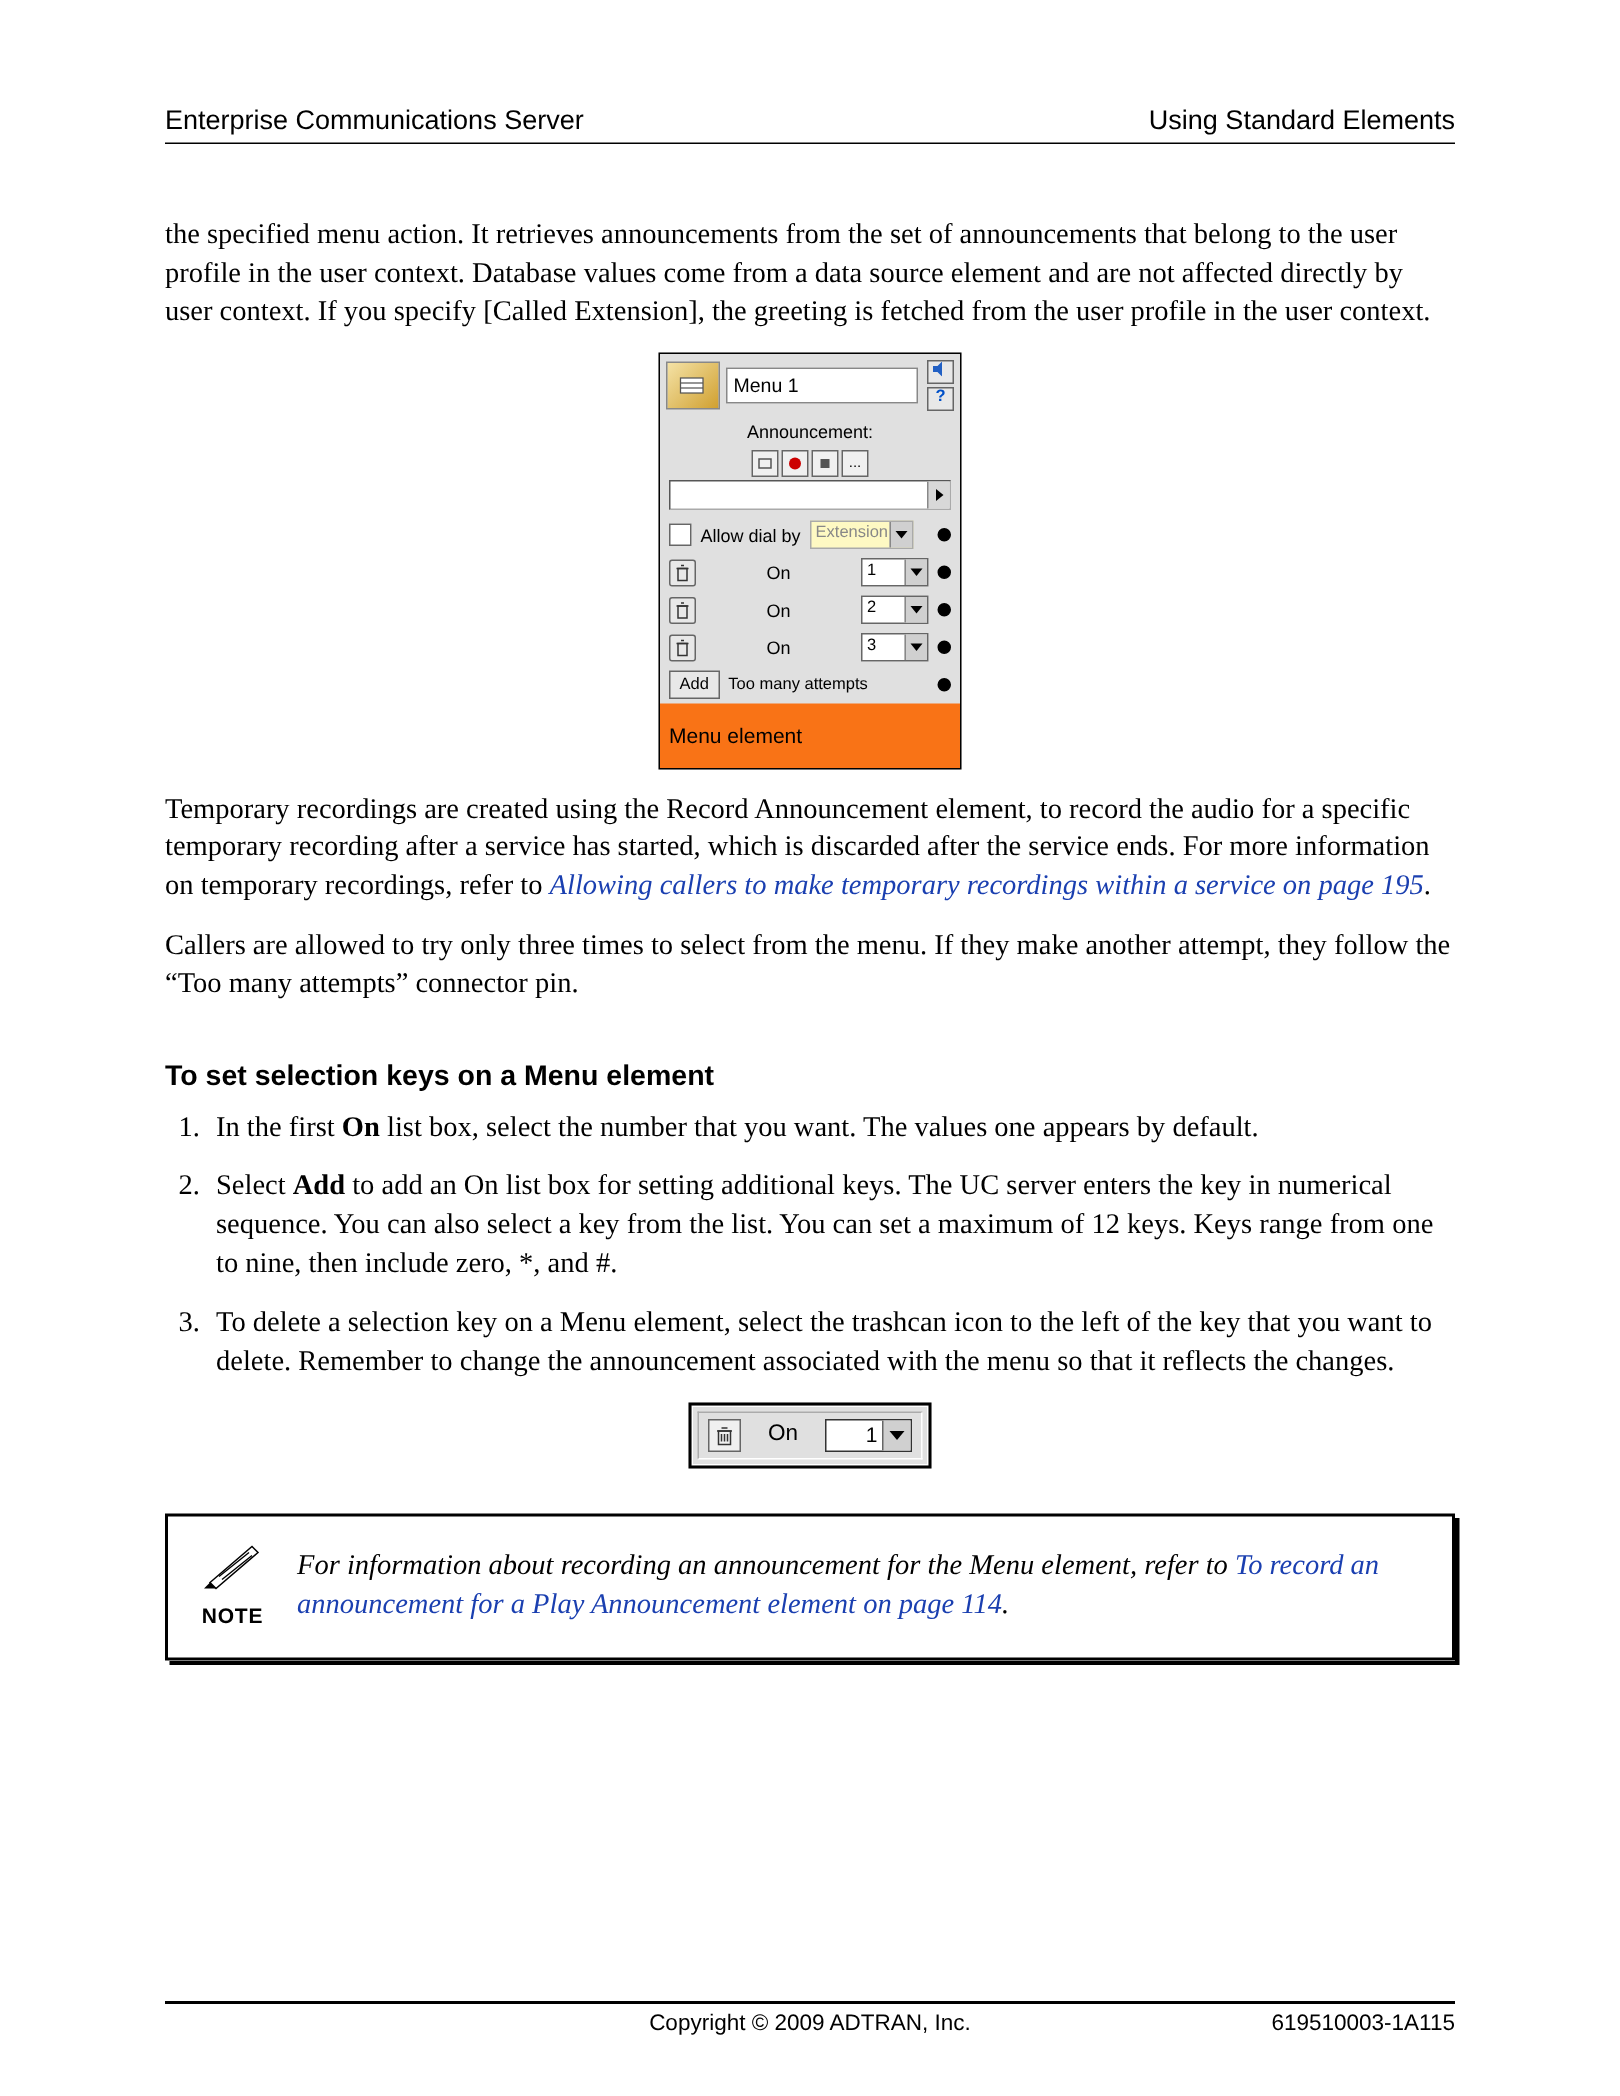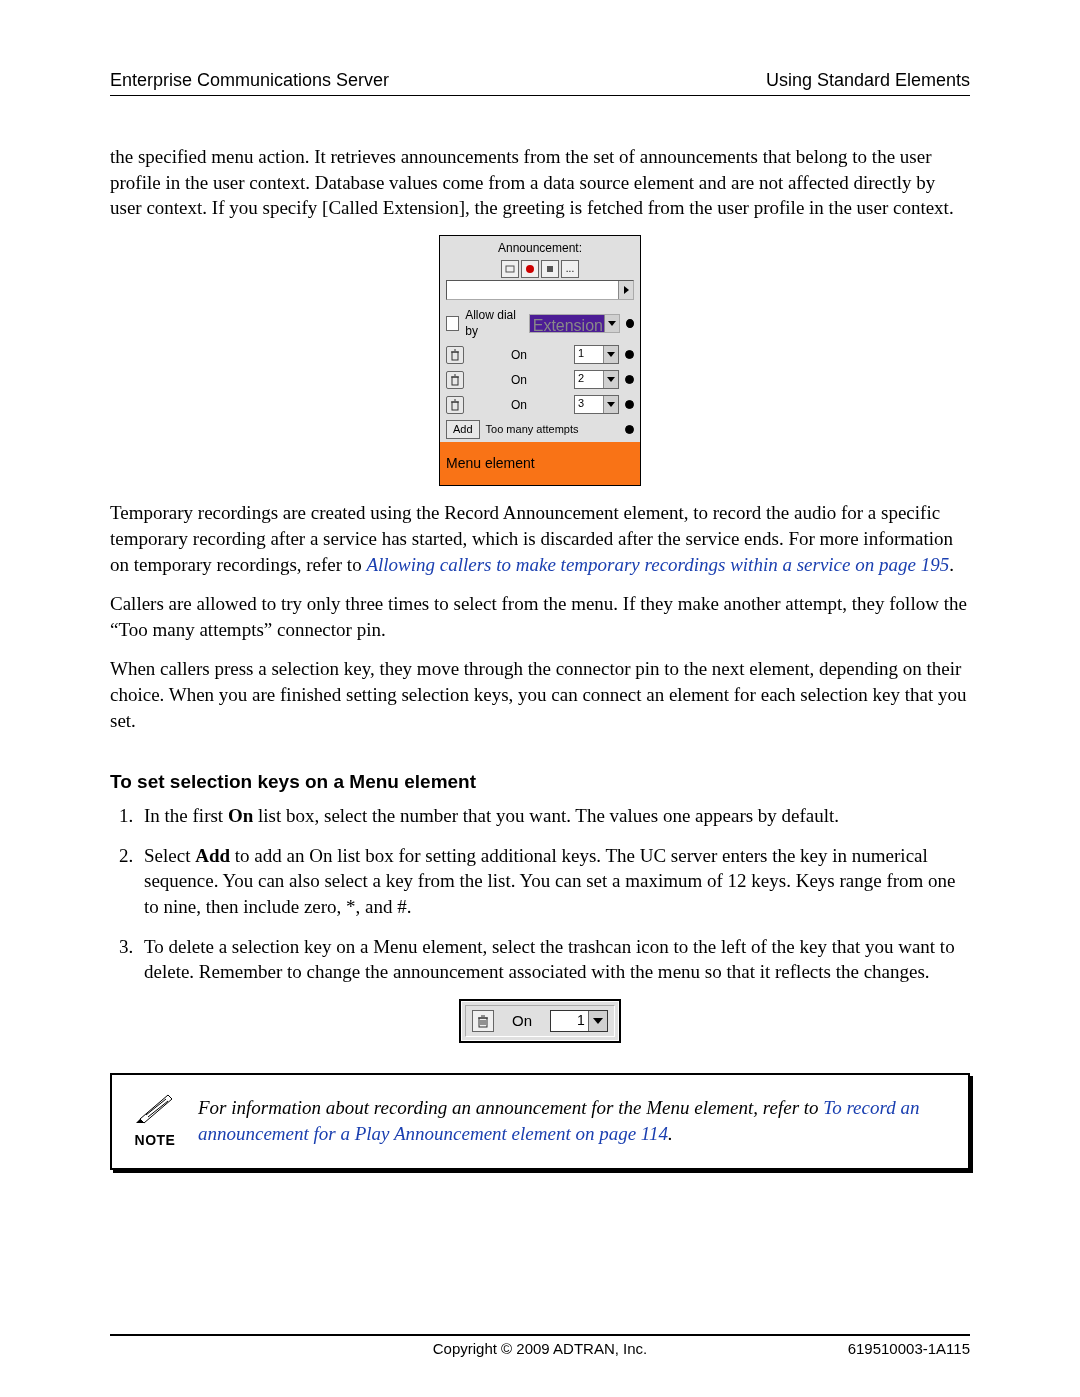--- a/index.html
+++ b/index.html
@@ -110,25 +110,25 @@
     display: flex; align-items: center;
     padding: 3px 6px;
     font-size: 12px;
     gap: 6px;
     position: relative;
   }
   .menu-fig .checkbox {
     width: 13px; height: 13px; border: 1px solid #666; background: #fff;
   }
   .menu-fig .ext-select {
-    background: #4c1d95; color: #888;
+    background: #fef9c3; color: #888;
     border: 1px solid #aaa;
     padding: 0 16px 0 3px;
     height: 17px;
-    font-size: 16px;
+    font-size: 11px;
     position: relative;
   }
   .menu-fig .select-arrow {
     position: absolute; right: 0; top: 0; bottom: 0; width: 14px;
     background: #d0d0d0; border-left: 1px solid #888;
     display: flex; align-items: center; justify-content: center;
   }
   .menu-fig .trash {
     width: 16px; height: 16px;
     border: 1px solid #666; border-radius: 2px;
@@ -235,20 +235,38 @@
     <span>Enterprise Communications Server</span>
     <span>Using Standard Elements</span>
   </div>
 
   <div class="body">
 
     <p class="para intro-para">the specified menu action. It retrieves announcements from the set of announcements that belong to the user profile in the user context. Database values come from a data source element and are not affected directly by user context. If you specify [Called Extension], the greeting is fetched from the user profile in the user context.</p>
 
     <div class="figure-wrap">
       <div class="menu-fig" style="width:200px;">
+        <div class="titlebar">
+          <span class="icon-slot">
+            <svg viewBox="0 0 24 20">
+                <rect x="2" y="4" width="18" height="12" fill="#fff" stroke="#555"></rect>
+                <line x1="2" y1="8" x2="20" y2="8" stroke="#555"></line>
+                <line x1="2" y1="12" x2="20" y2="12" stroke="#555"></line>
+              </svg>
+          </span>
+          <div class="title-input">Menu 1</div>
+          <div class="right-btns">
+            <div class="tiny-btn">
+              <svg width="12" height="10" viewBox="0 0 12 10">
+                  <path d="M1 3h3l3-3v10l-3-3H1z" fill="#2260c4"></path>
+                </svg>
+            </div>
+            <div class="tiny-btn help-q">?</div>
+          </div>
+        </div>
 
         <div class="section">
           <div class="ann-row">
             <span class="ann-label">Announcement:</span>
             <span class="ann-btns">
               <span class="sq-btn">
                 <svg width="10" height="10" viewBox="0 0 10 10">
                     <rect x="1" y="2" width="8" height="6" fill="none" stroke="#555"></rect>
                   </svg>
               </span>
@@ -345,21 +363,20 @@
         <div class="caption">Menu element</div>
       </div>
     </div>
 
     <p class="para">
       <span>Temporary recordings are created using the Record Announcement element, to record the audio for a specific temporary recording after a service has started, which is discarded after the service ends. For more information on temporary recordings, refer to </span><span class="link">Allowing callers to make temporary recordings within a service on page 195</span><span>.</span>
     </p>
 
     <p class="para">Callers are allowed to try only three times to select from the menu. If they make another attempt, they follow the “Too many attempts” connector pin.</p>
 
-    <p class="para">When callers press a selection key, they move through the connector pin to the next element, depending on their choice. When you are finished setting selection keys, you can connect an element for each selection key that you set.</p>
 
     <div class="sec-heading">To set selection keys on a Menu element</div>
 
     <ol class="steps">
       <li>
         <span>In the first </span><span class="bold">On</span><span> list box, select the number that you want. The values one appears by default.</span>
       </li>
       <li>
         <span>Select </span><span class="bold">Add</span><span> to add an On list box for setting additional keys. The UC server enters the key in numerical sequence. You can also select a key from the list. You can set a maximum of 12 keys. Keys range from one to nine, then include zero, *, and #.</span>
       </li>

